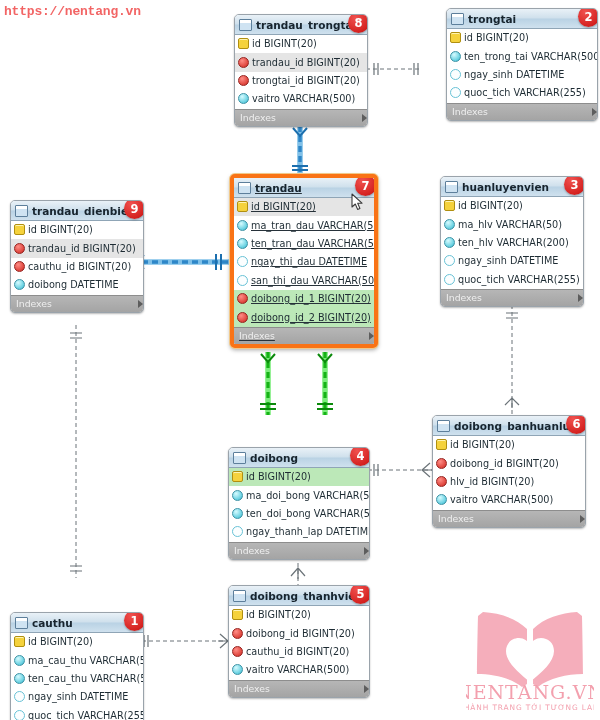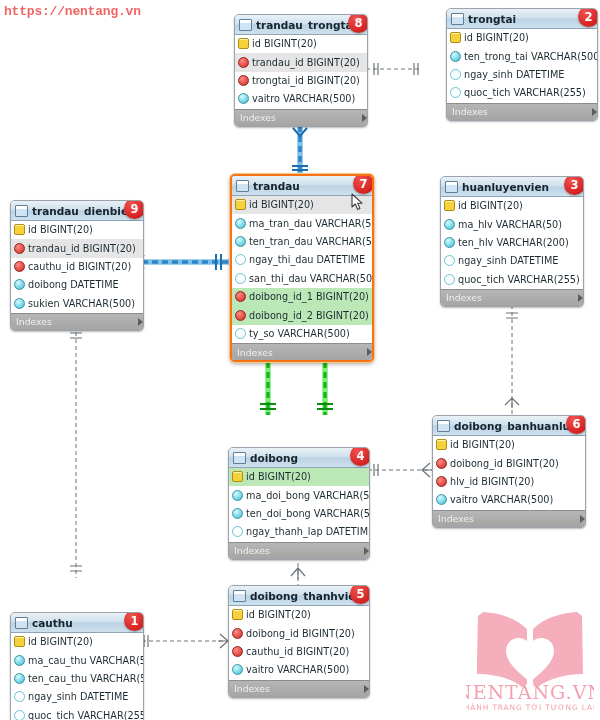--- a/index.html
+++ b/index.html
@@ -36,22 +36,23 @@
     position:absolute;
     background:#ffffff;
     border:1px solid #9aa3ab;
     border-radius:5px;
     box-shadow:0 1px 2px rgba(0,0,0,.28);
     overflow:hidden;
     font-size:10px;
     color:#27323a;
   }
   .tbl.sel{
-    border:2px solid #f97316;
+    border:4px solid #f97316;
     box-shadow:0 0 0 1px #f0c98a,0 2px 4px rgba(0,0,0,.35);
+    text-decoration:underline;
   }
   .tbl-head{
     position:relative;
     height:19px;
     display:flex;align-items:center;
     padding:0 4px;
     background:linear-gradient(to bottom,#e9f1f7 0%,#cfe0ec 48%,#b9d2e4 52%,#cfe1ee 100%);
     border-bottom:1px solid #8fa5b6;
   }
   .tbl-head .tname{
@@ -414,24 +415,20 @@
             <span class="txt">san_thi_dau VARCHAR(500)</span>
           </div>
           <div class="row hl-green">
             <span class="k fk"></span>
             <span class="txt">doibong_id_1 BIGINT(20)</span>
           </div>
           <div class="row hl-green">
             <span class="k fk"></span>
             <span class="txt">doibong_id_2 BIGINT(20)</span>
           </div>
-          <div class="row">
-            <span class="k coln"></span>
-            <span class="txt">ty_so VARCHAR(500)</span>
-          </div>
         </div>
         <div class="tbl-foot">
           <span class="ftxt">Indexes</span>
           <span class="arr"></span>
         </div>
       </div>
       <div class="tbl" style="left: 234px; top: 14px; width: 132px;">
         <div class="tbl-head">
           <span class="tbl-ico"></span>
           <span class="tname">trandau_trongtai</span>
@@ -475,24 +472,20 @@
             <span class="k fk"></span>
             <span class="txt">trandau_id BIGINT(20)</span>
           </div>
           <div class="row">
             <span class="k fk"></span>
             <span class="txt">cauthu_id BIGINT(20)</span>
           </div>
           <div class="row">
             <span class="k col"></span>
             <span class="txt">doibong DATETIME</span>
-          </div>
-          <div class="row">
-            <span class="k col"></span>
-            <span class="txt">sukien VARCHAR(500)</span>
           </div>
         </div>
         <div class="tbl-foot">
           <span class="ftxt">Indexes</span>
           <span class="arr"></span>
         </div>
       </div>
     </div>
 
   <svg class="cursor" style="left:351px;top:193px;" width="13" height="18" viewBox="0 0 13 18">

